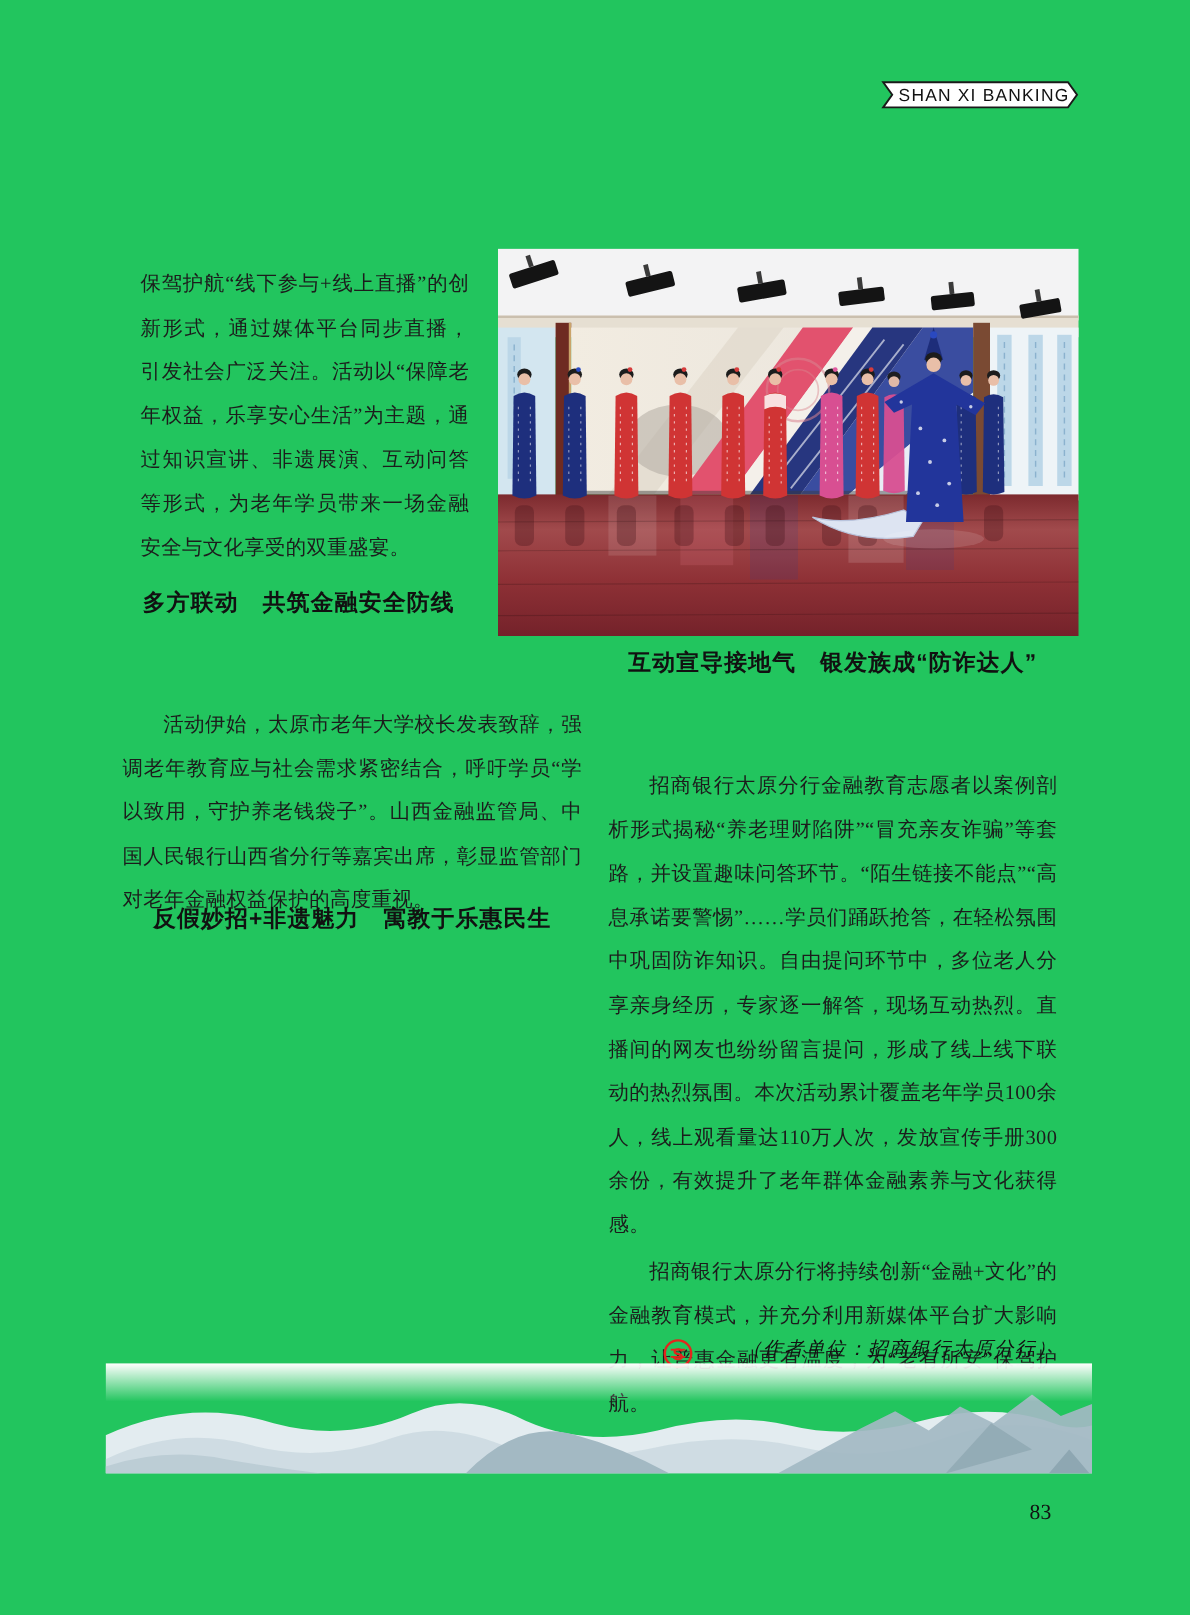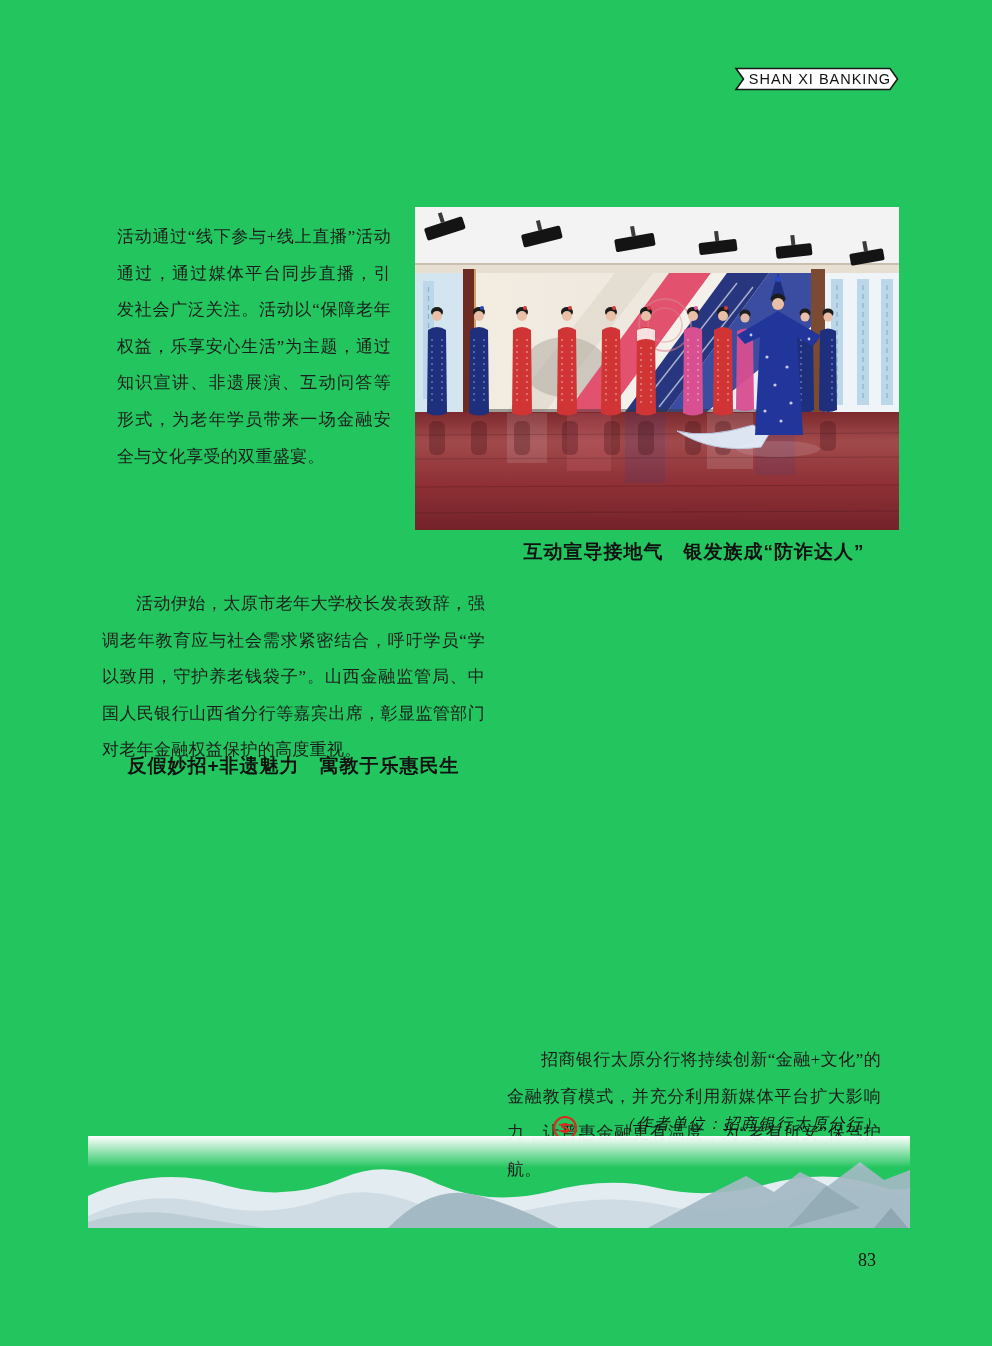--- a/index.html
+++ b/index.html
@@ -288,27 +288,29 @@
               <circle cx="366" cy="214" r="1.6"></circle>
             <circle cx="336" cy="128" r="1.4"></circle>
               <circle cx="394" cy="132" r="1.4"></circle>
           </g>
           <ellipse cx="363" cy="242" rx="42" ry="8" fill="#ffffff" opacity="0.12"></ellipse>
         </g>
       </g>
     </svg>
   </div>
 
-  <p class="abs body-p intro-col">活动通过“线下参与+线上直播”活动通过，通过媒体平台同步直播，引发社会广泛关注。活动以“保障老年权益，乐享安心生活”为主题，通过知识宣讲、非遗展演、互动问答等形式，为老年学员带来一场金融安全与文化享受的双重盛宴。</p>
-
+  <p class="abs body-p intro-col">保驾护航“线下参与+线上直播”的创新形式，通过媒体平台同步直播，引发社会广泛关注。活动以“保障老年权益，乐享安心生活”为主题，通过知识宣讲、非遗展演、互动问答等形式，为老年学员带来一场金融安全与文化享受的双重盛宴。</p>
+
+  <div class="abs heading h1">多方联动　共筑金融安全防线</div>
   <p class="abs body-p indent p2">活动伊始，太原市老年大学校长发表致辞，强调老年教育应与社会需求紧密结合，呼吁学员“学以致用，守护养老钱袋子”。山西金融监管局、中国人民银行山西省分行等嘉宾出席，彰显监管部门对老年金融权益保护的高度重视。</p>
 
   <div class="abs heading h2">反假妙招+非遗魅力　寓教于乐惠民生</div>
 
   <div class="abs heading h3">互动宣导接地气　银发族成“防诈达人”</div>
+  <p class="abs body-p indent rp1">招商银行太原分行金融教育志愿者以案例剖析形式揭秘“养老理财陷阱”“冒充亲友诈骗”等套路，并设置趣味问答环节。“陌生链接不能点”“高息承诺要警惕”……学员们踊跃抢答，在轻松氛围中巩固防诈知识。自由提问环节中，多位老人分享亲身经历，专家逐一解答，现场互动热烈。直播间的网友也纷纷留言提问，形成了线上线下联动的热烈氛围。本次活动累计覆盖老年学员100余人，线上观看量达110万人次，发放宣传手册300余份，有效提升了老年群体金融素养与文化获得感。</p>
   <p class="abs body-p indent rp2">招商银行太原分行将持续创新“金融+文化”的金融教育模式，并充分利用新媒体平台扩大影响力，让普惠金融更有温度，为“老有所安”保驾护航。</p>
 
   <span class="abs seal">S</span>
   <div class="abs author-note">（作者单位：招商银行太原分行）</div>
 
   <div class="abs mountains">
     <svg width="822" height="92" viewBox="0 0 822 92">
       <defs>
         <linearGradient id="fadeTop" x1="0" y1="0" x2="0" y2="1">
           <stop offset="0" stop-color="#ffffff" stop-opacity="1"></stop>

